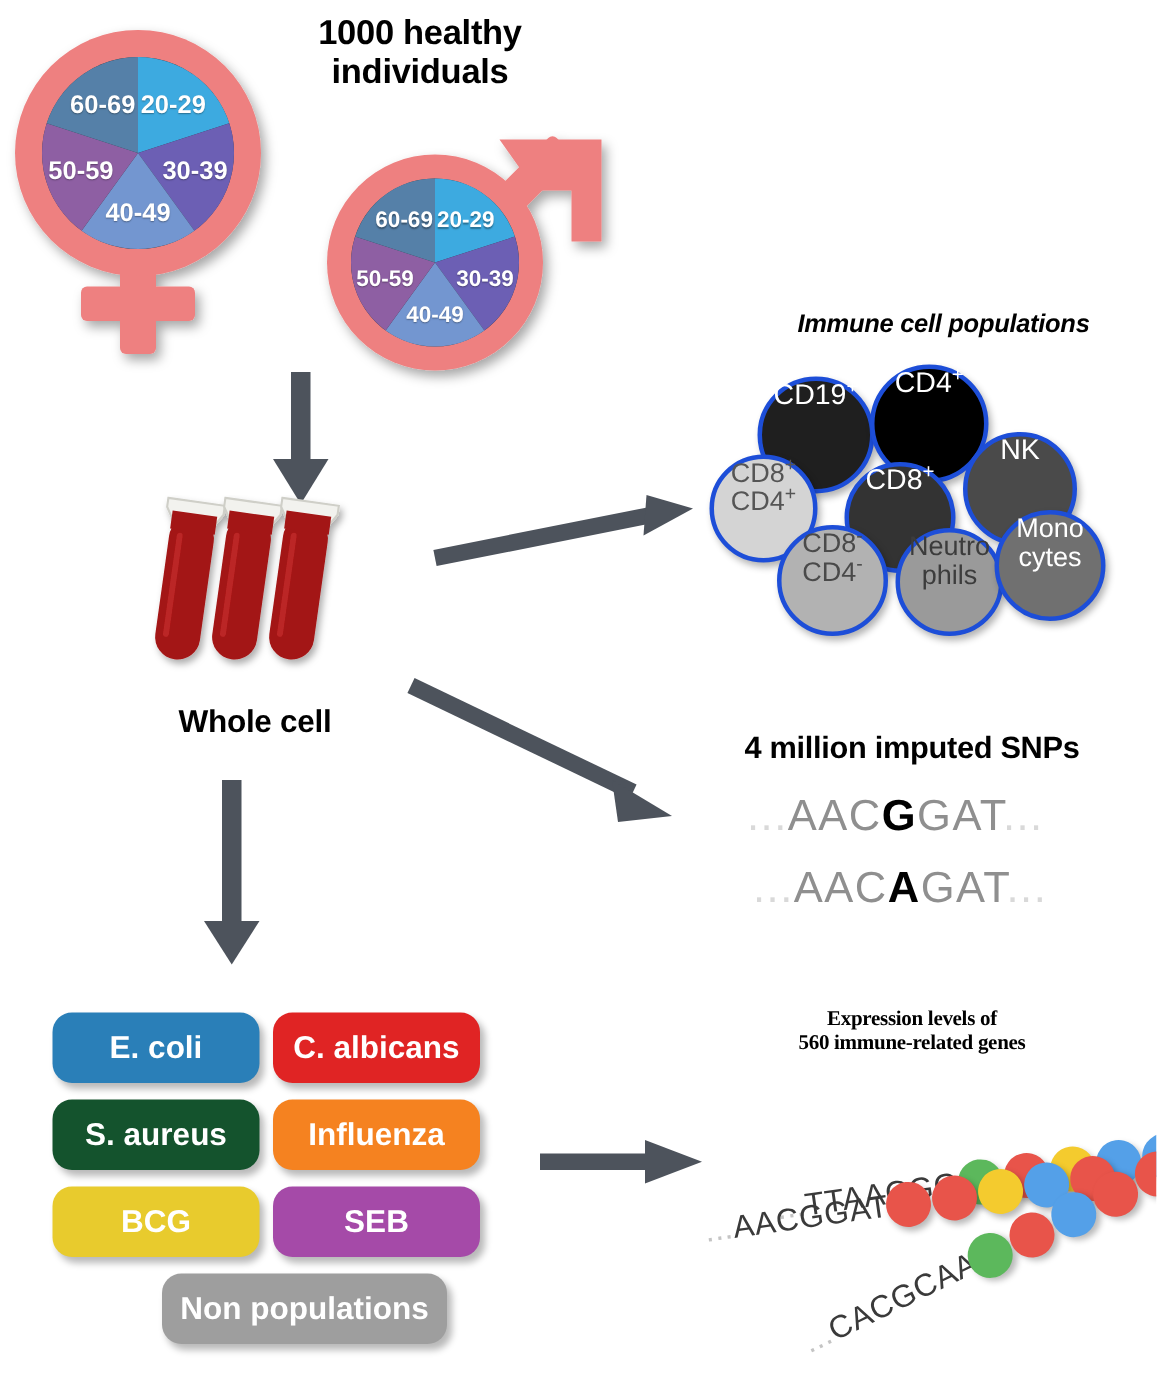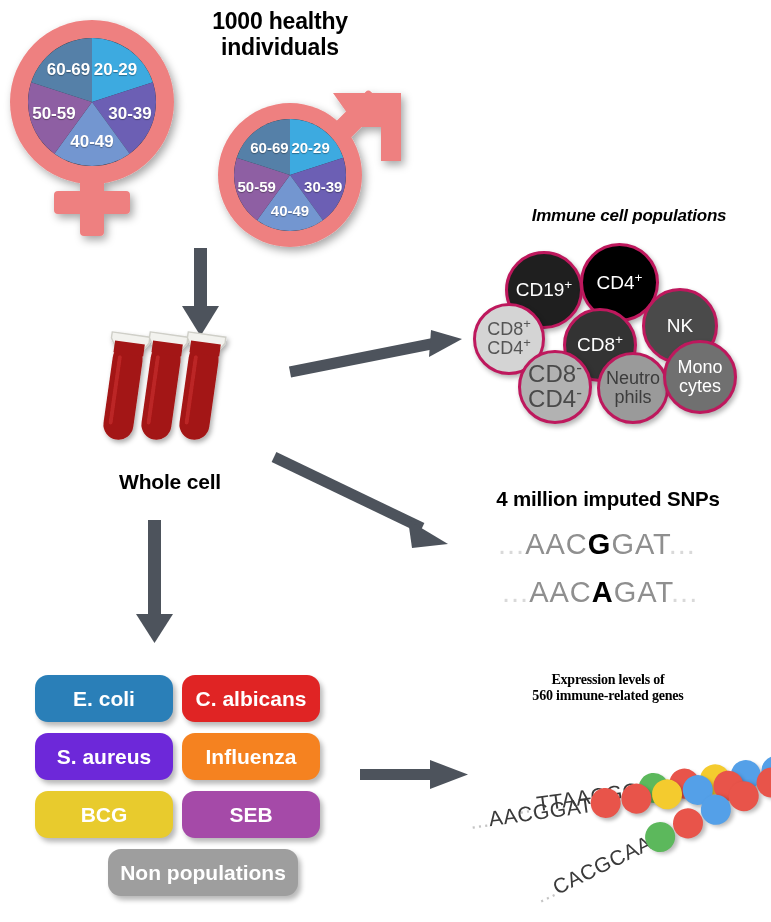--- a/index.html
+++ b/index.html
@@ -52,24 +52,23 @@
   
   .arrow-svg { position: absolute; overflow: visible; }
 
   
   #tubes { left: 95px; top: 330px; }
 
   
   .cell {
     position: absolute;
     border-radius: 50%;
-    border: 3px solid #be185d;
+    border: 3px solid #1d4ed8;
     box-sizing: border-box;
     display: flex;
-    align-items: center;
     justify-content: center;
     text-align: center;
     font-weight: normal;
     line-height: 1.04;
     box-shadow: 2px 3px 5px rgba(0,0,0,.30);
   }
   .cell span { display: block; padding: 0 2px; }
   .cell sup { font-size: .72em; vertical-align: super; line-height: 0; }
 
   
@@ -245,21 +244,21 @@
       </div>
       <div class="cell" style="width: 76px; height: 76px; left: 642px; top: 288px; background: rgb(74, 74, 74); color: rgb(255, 255, 255); font-size: 19px;">
         <span>NK</span>
       </div>
       <div class="cell" style="width: 74px; height: 74px; left: 563px; top: 308px; background: rgb(51, 51, 51); color: rgb(255, 255, 255); font-size: 19px;">
         <span>CD8<sup>+</sup></span>
       </div>
       <div class="cell" style="width: 72px; height: 72px; left: 473px; top: 303px; background: rgb(212, 212, 212); color: rgb(85, 85, 85); font-size: 18px;">
         <span>CD8<sup>+</sup><br>CD4<sup>+</sup></span>
       </div>
-      <div class="cell" style="width: 74px; height: 74px; left: 518px; top: 350px; background: rgb(178, 178, 178); color: rgb(74, 74, 74); font-size: 24px;">
+      <div class="cell" style="width: 74px; height: 74px; left: 518px; top: 350px; background: rgb(178, 178, 178); color: rgb(74, 74, 74); font-size: 18px;">
         <span>CD8<sup>-</sup><br>CD4<sup>-</sup></span>
       </div>
       <div class="cell" style="width: 72px; height: 72px; left: 597px; top: 352px; background: rgb(154, 154, 154); color: rgb(60, 60, 60); font-size: 18px;">
         <span>Neutro<br>phils</span>
       </div>
       <div class="cell" style="width: 74px; height: 74px; left: 663px; top: 340px; background: rgb(112, 112, 112); color: rgb(255, 255, 255); font-size: 18px;">
         <span>Mono<br>cytes</span>
       </div>
     </div>
 
@@ -270,21 +269,21 @@
       <div class="snp-row" style="left: 4px; top: 48px;"><span class="edge">...</span><span class="mid">AAC</span><span class="strong">A</span><span class="mid">GAT</span><span class="edge">...</span></div>
     </div>
 
   <div class="abs" id="stim-block" style="left:0; top:0; width:771px; height:922px;">
       <div class="stim" style="left: 35px; top: 675px; width: 138px; height: 47px; background: rgb(42, 127, 184);">
         <span>E. coli</span>
       </div>
       <div class="stim" style="left: 182px; top: 675px; width: 138px; height: 47px; background: rgb(224, 36, 36);">
         <span>C. albicans</span>
       </div>
-      <div class="stim" style="left: 35px; top: 733px; width: 138px; height: 47px; background: #6d28d9;">
+      <div class="stim" style="left: 35px; top: 733px; width: 138px; height: 47px; background: #14532d;">
         <span>S. aureus</span>
       </div>
       <div class="stim" style="left: 182px; top: 733px; width: 138px; height: 47px; background: rgb(245, 130, 32);">
         <span>Influenza</span>
       </div>
       <div class="stim" style="left: 35px; top: 791px; width: 138px; height: 47px; background: rgb(232, 203, 45);">
         <span>BCG</span>
       </div>
       <div class="stim" style="left: 182px; top: 791px; width: 138px; height: 47px; background: rgb(165, 74, 168);">
         <span>SEB</span>

